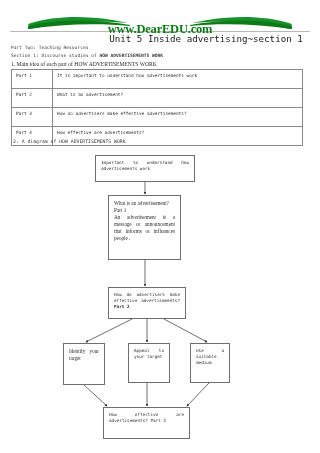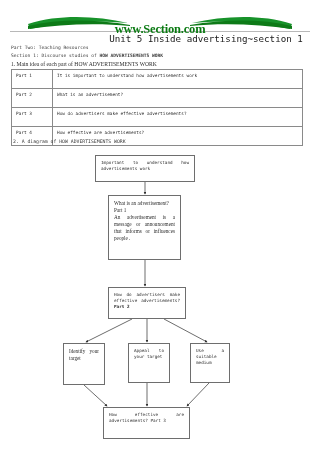--- a/index.html
+++ b/index.html
@@ -152,21 +152,21 @@
 <body>
 
 <div id="logo-banner">
   <svg width="320" height="24" viewBox="0 0 320 24">
     <path d="M28 14 C60 4, 96 6, 128 13 C96 10, 60 12, 30 19 Z" fill="#17922a"></path>
     <path d="M28 16 C62 8, 98 10, 130 15 L130 16 C98 13, 62 14, 28 19 Z" fill="#0d7a17"></path>
     <path d="M292 14 C260 4, 224 6, 192 13 C224 10, 260 12, 290 19 Z" fill="#17922a"></path>
     <path d="M292 16 C258 8, 222 10, 190 15 L190 16 C222 13, 258 14, 292 19 Z" fill="#0d7a17"></path>
     <line x1="10" y1="21.5" x2="310" y2="21.5" stroke="#9a9a9a" stroke-width="0.7"></line>
   </svg>
-  <div class="logo-text">www.Section.com</div>
+  <div class="logo-text">www.DearEDU.com</div>
 </div>
 
 <div id="doc-title">Unit 5 Inside advertising~section 1</div>
 
 <div class="meta-line" id="meta-part-two">Part Two: Teaching Resources</div>
 
 <div class="meta-line" id="meta-section"><span>Section 1: Discourse studies of </span><span class="em">HOW ADVERTISEMENTS WORK</span></div>
 
 <div id="list-item-1">1. Main idea of each part of HOW ADVERTISEMENTS WORK</div>
 

